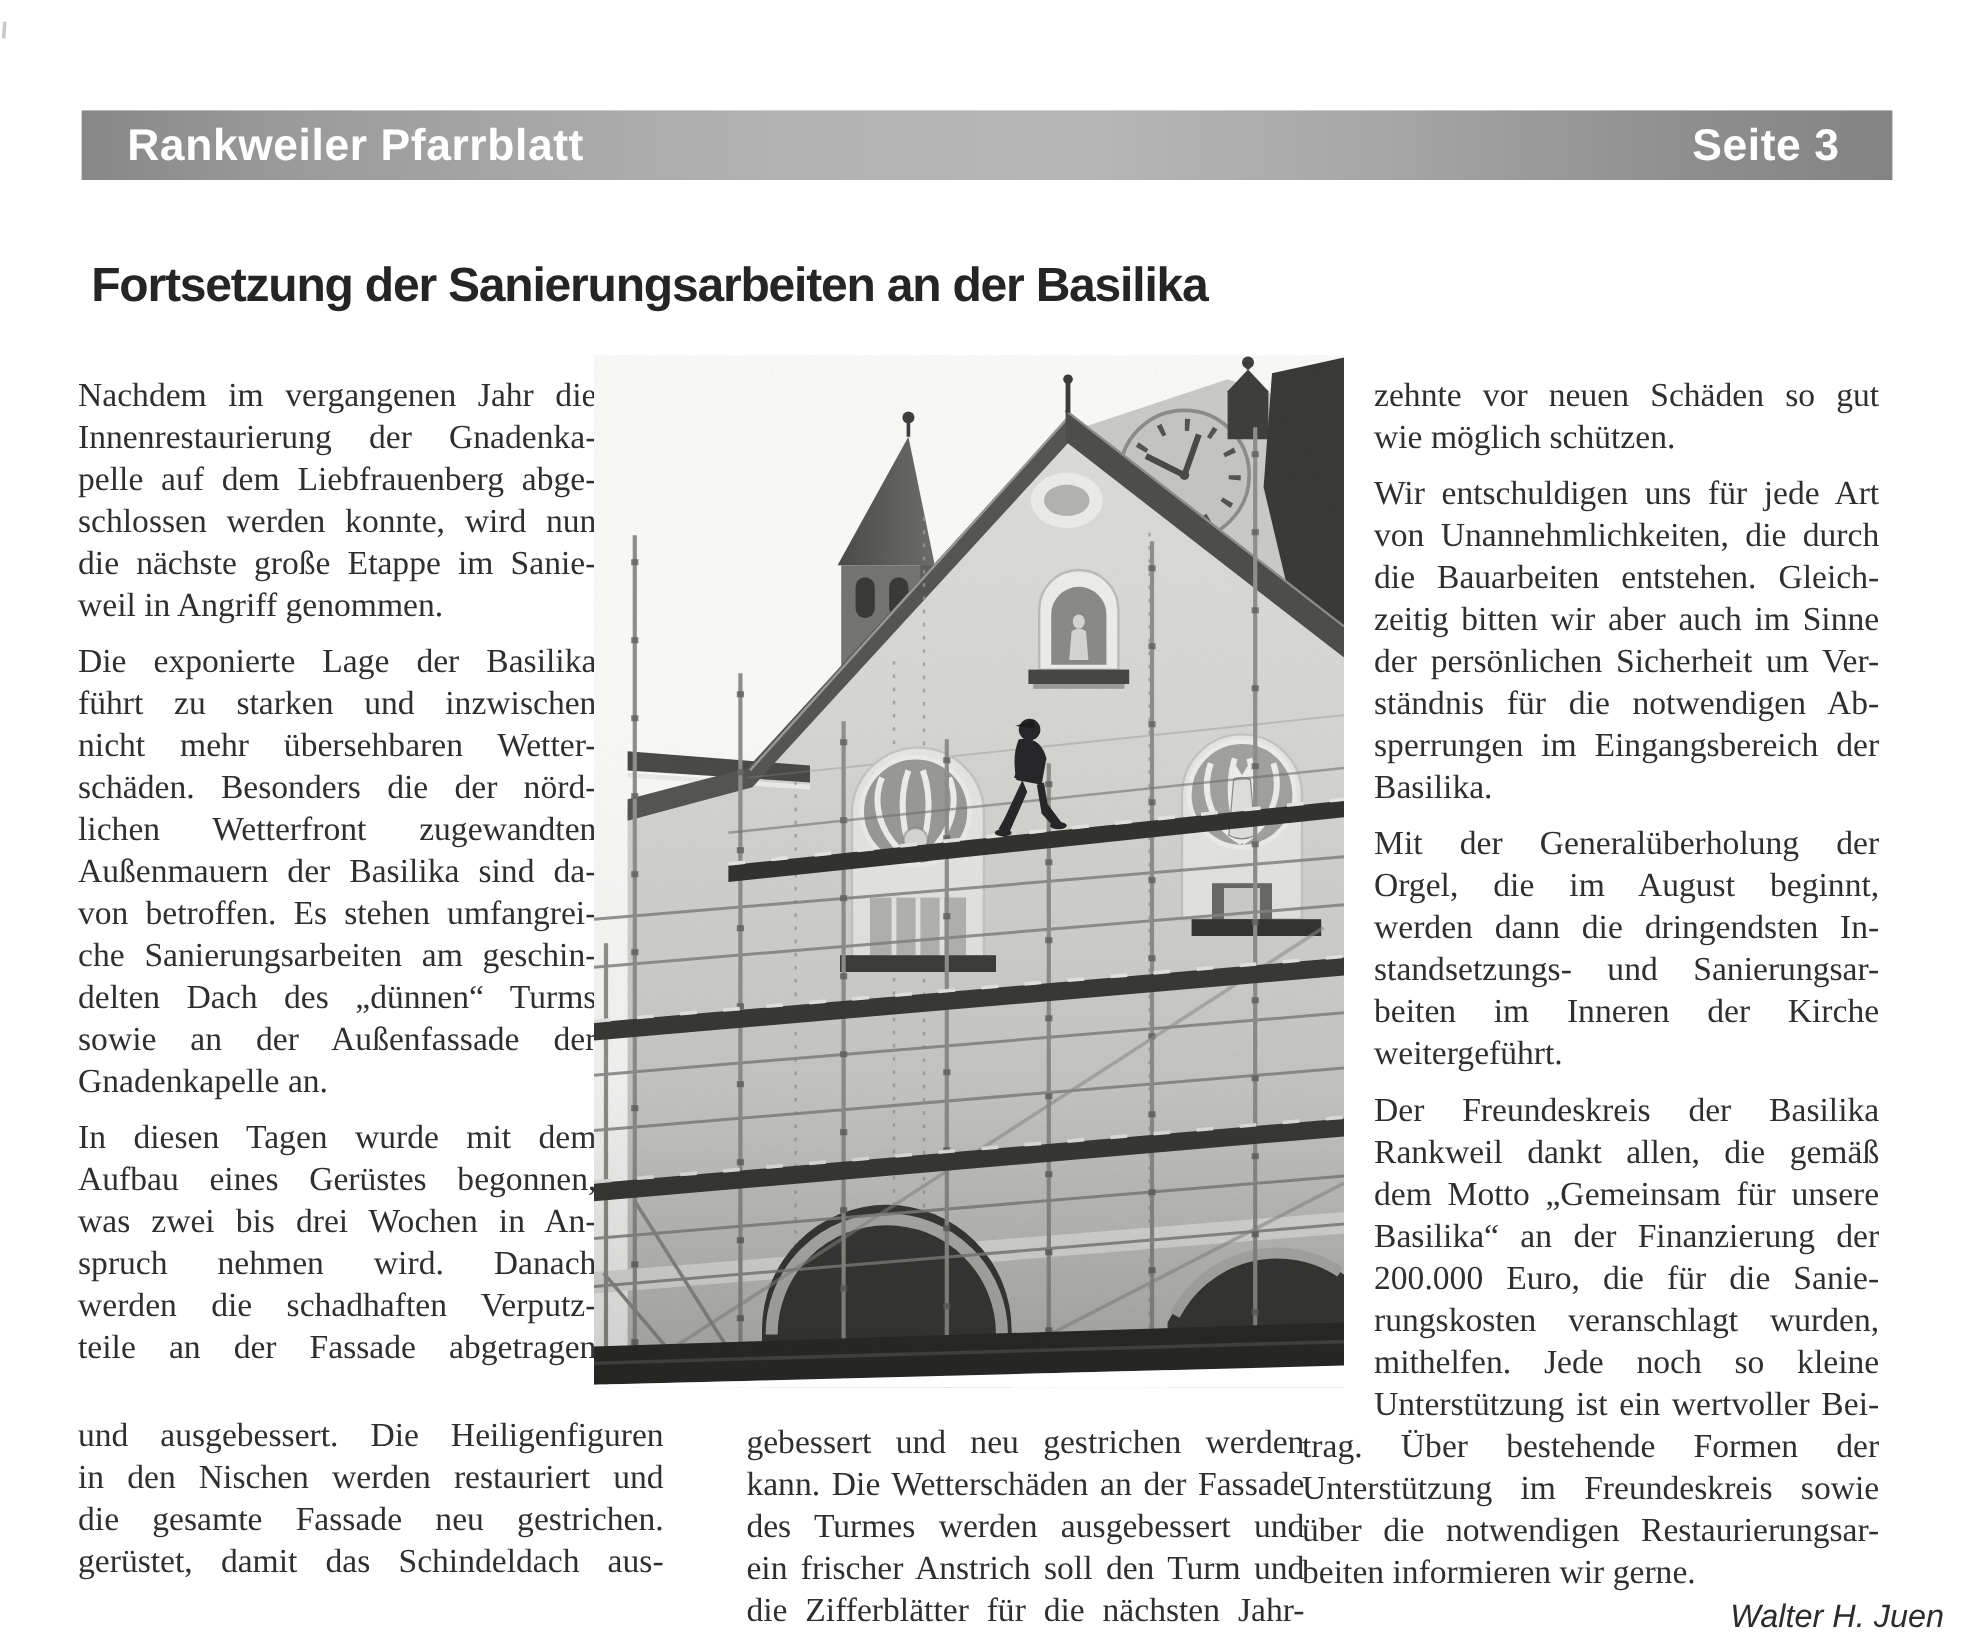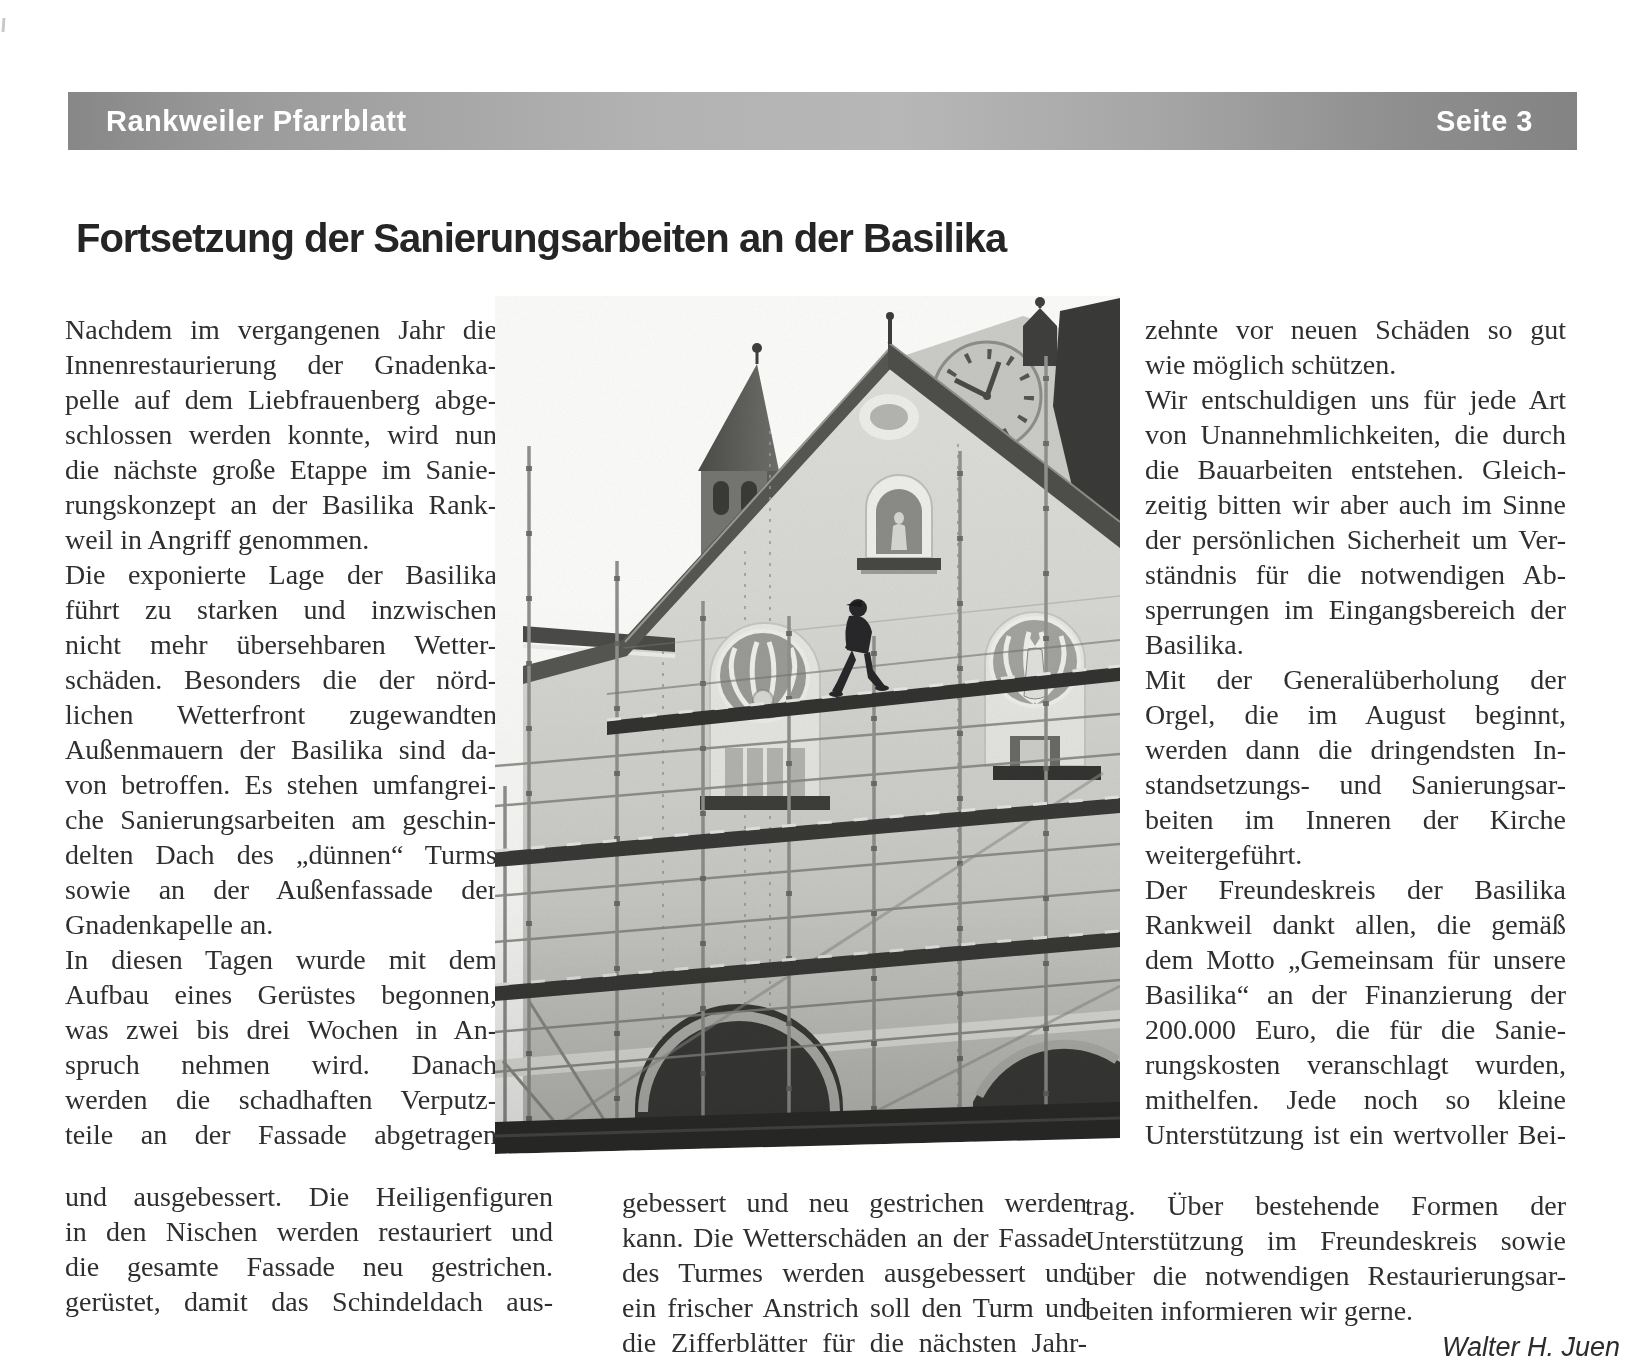--- a/index.html
+++ b/index.html
@@ -9,37 +9,37 @@
     font-family:"Liberation Serif", serif;
   }
   
   .speck{position:absolute;left:2px;top:18px;width:3px;height:14px;background:#c9c9c9;transform:rotate(4deg);}
 
   
   .bar{
     position:absolute;left:68px;top:92px;width:1509px;height:58px;
     background:linear-gradient(90deg,#878787 0%,#9b9b9b 12%,#b2b2b2 38%,#b7b7b7 55%,#a6a6a6 72%,#8f8f8f 88%,#838383 100%);
     display:flex;align-items:center;justify-content:space-between;
-    font-family:"Liberation Sans", sans-serif;font-weight:bold;font-size:29px;color:#ffffff;
+    font-family:"Liberation Sans", sans-serif;font-weight:bold;font-size:37px;color:#ffffff;
     padding:0 44px 0 38px;box-sizing:border-box;letter-spacing:.5px;
   }
   
   .headline{
     position:absolute;left:66px;top:216px;width:1300px;
     font-family:"Liberation Sans", sans-serif;font-weight:bold;font-size:40px;
     letter-spacing:-1px;color:#252525;margin-left:10px;
   }
 
   
   .tblock{
     position:absolute;font-size:28px;line-height:35px;color:#2f2f2f;
     text-justify:inter-word;
     font-family:Liberation Serif, serif;
   }
-  .para + .para{margin-top:0;}
+  .para + .para{margin-top:12px;}
   .ln{text-align:justify;text-align-last:justify;white-space:normal;}
   .ln.end{text-align-last:left;}
 
   #left-top   {left:65px;  top:312px;  width:432px;}
   #left-bottom{left:65px;  top:1179px; width:488px;}
   #mid-bottom {left:583px; top:1185px; width:465px;margin-left:39px;}
   #right-top  {left:1145px;top:312px;  width:421px;}
   #right-bottom{left:1085px;top:1188px;width:481px;}
 
   .signature{
@@ -62,21 +62,20 @@
 
 <div class="headline">Fortsetzung der Sanierungsarbeiten an der Basilika</div>
 
 <div class="tblock" id="left-top">
     <div class="para">
       <div class="ln">Nachdem im vergangenen Jahr die</div>
       <div class="ln">Innenrestaurierung der Gnadenka-</div>
       <div class="ln">pelle auf dem Liebfrauenberg abge-</div>
       <div class="ln">schlossen werden konnte, wird nun</div>
       <div class="ln">die nächste große Etappe im Sanie-</div>
-      <div class="ln">rungskonzept an der Basilika Rank-</div>
       <div class="ln end">weil in Angriff genommen.</div>
     </div>
     <div class="para">
       <div class="ln">Die exponierte Lage der Basilika</div>
       <div class="ln">führt zu starken und inzwischen</div>
       <div class="ln">nicht mehr übersehbaren Wetter-</div>
       <div class="ln">schäden. Besonders die der nörd-</div>
       <div class="ln">lichen Wetterfront zugewandten</div>
       <div class="ln">Außenmauern der Basilika sind da-</div>
       <div class="ln">von betroffen. Es stehen umfangrei-</div>

